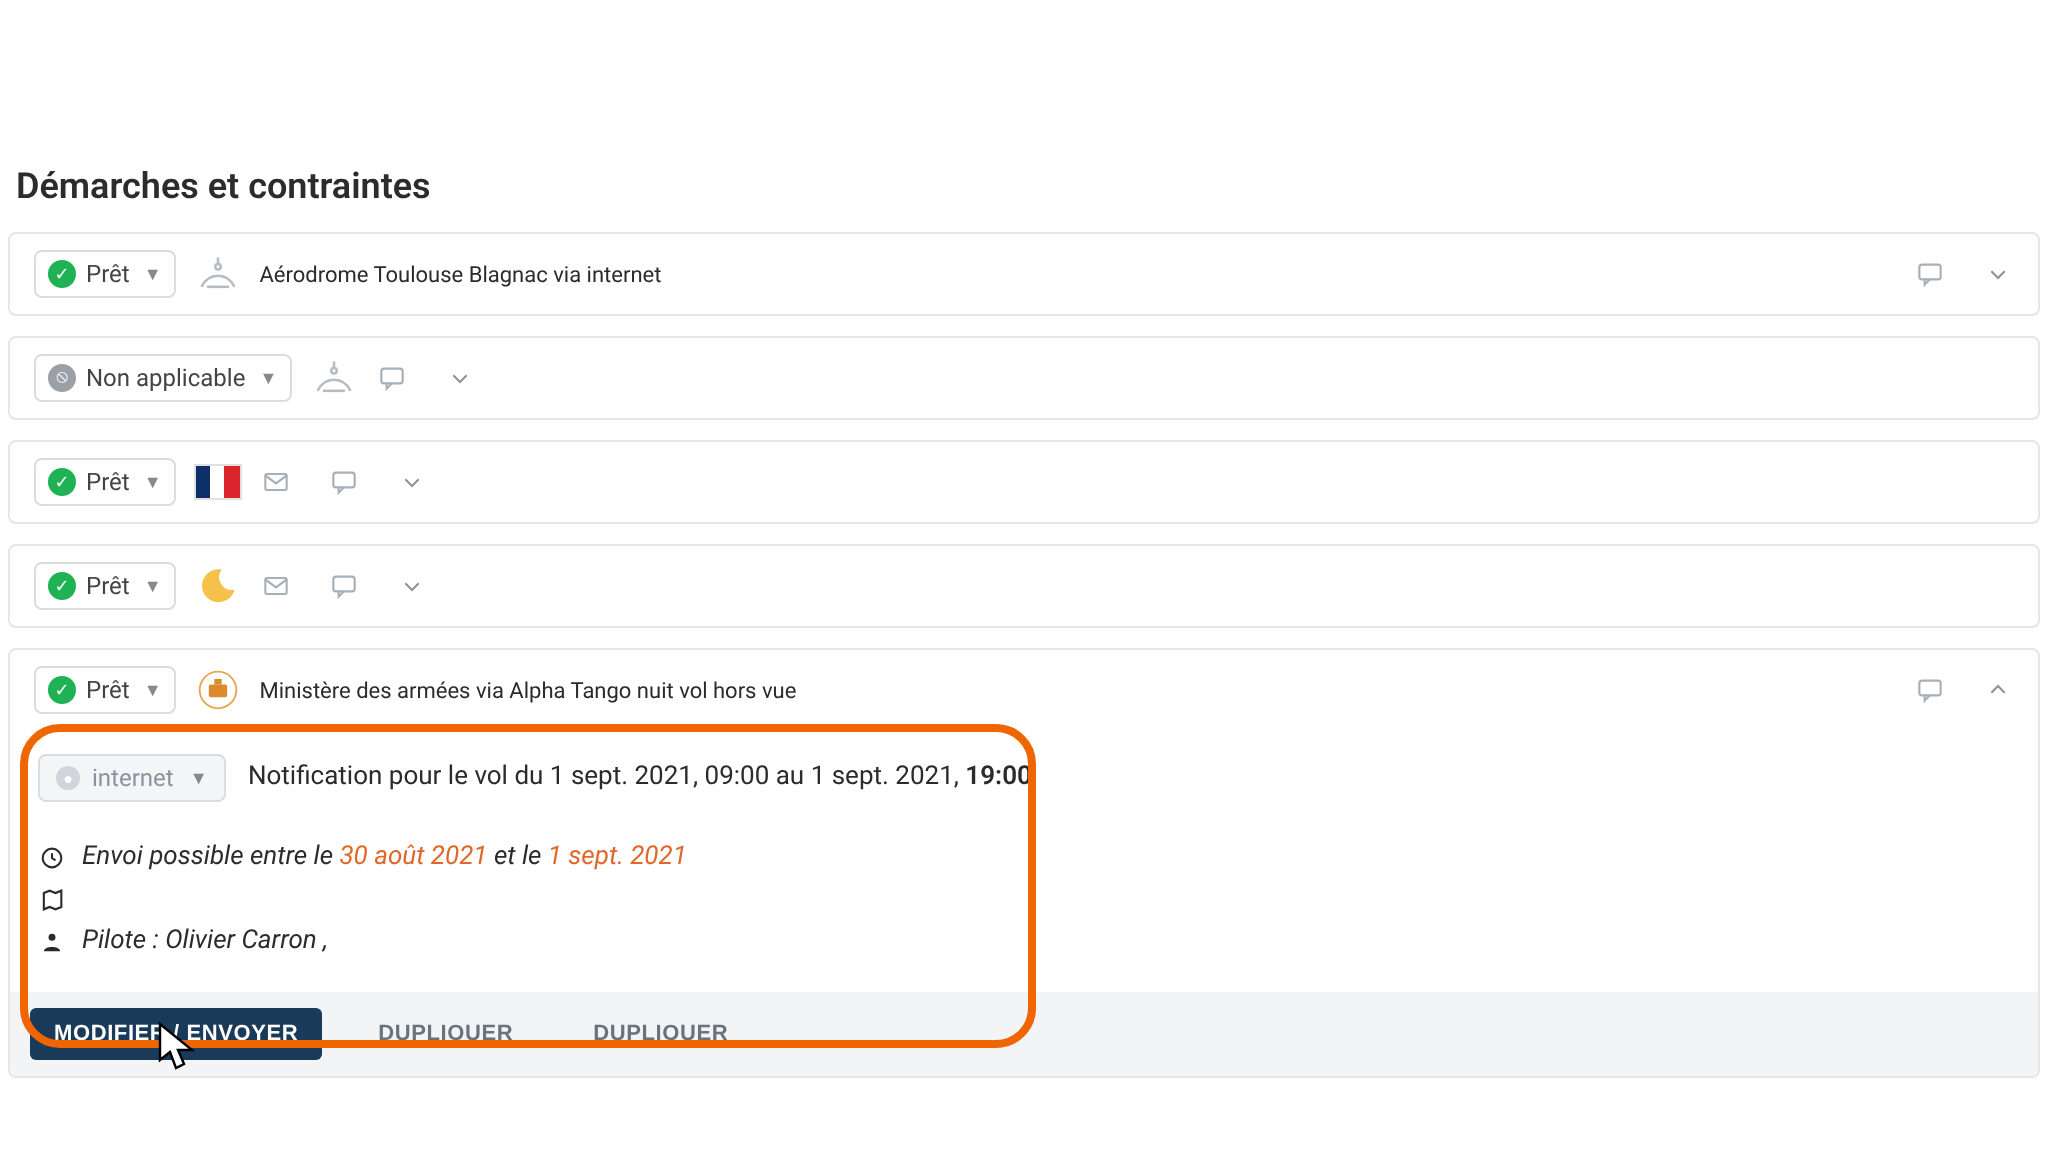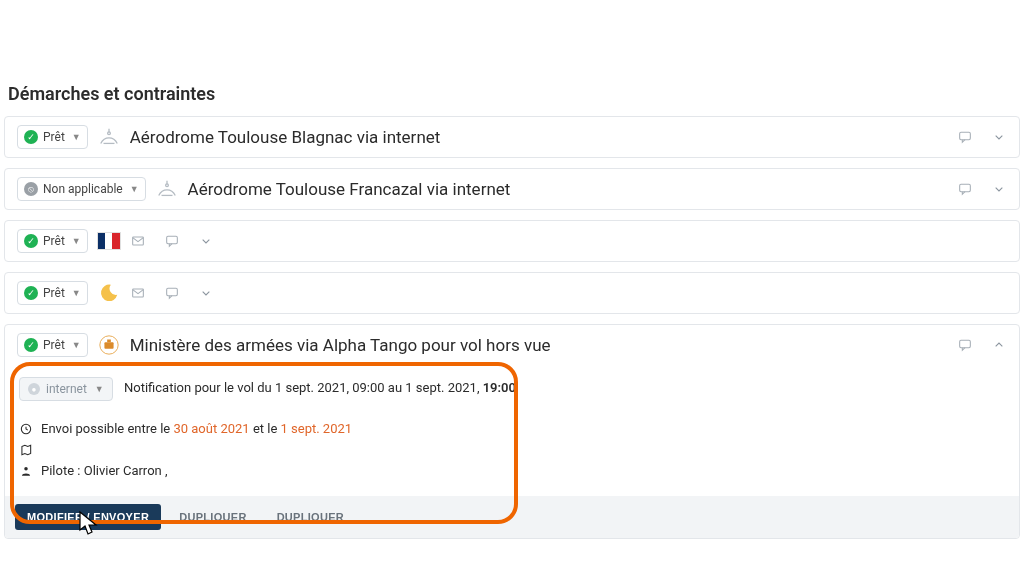--- a/index.html
+++ b/index.html
@@ -68,21 +68,21 @@
     width: 26px; height: 16px;
     display: inline-flex;
     box-shadow: 0 0 0 1px #e0e0e0;
   }
   .flag-fr span { flex:1; height:100%; }
   .flag-fr .b { background:#0b2f66; }
   .flag-fr .w { background:#fff; }
   .flag-fr .r { background:#d9252b; }
   .card-title {
     flex: 1;
-    font-size: 17px;
+    font-size: 11px;
     color: #2b2b2b;
   }
   .row-actions {
     display: flex;
     align-items: center;
     gap: 18px;
     color: #a7afb7;
   }
   .row-actions .ic { width:16px; height:16px; display:inline-flex; align-items:center; justify-content:center; }
   .row-actions .ic svg { width:16px; height:16px; stroke:#a7afb7; fill:none; stroke-width:1.6; }
@@ -118,34 +118,35 @@
   .info-list {
     margin-top: 20px;
     font-size: 13px;
     color: #2b2b2b;
   }
   .info-list .row {
     display:flex;
     align-items:flex-start;
     gap:8px;
     margin-bottom: 6px;
+    font-style: italic;
   }
   .info-list .row .ic {
     width:14px; height:14px; flex:0 0 14px;
     display:inline-flex; align-items:center; justify-content:center;
     margin-top:1px;
     color:#2b2b2b;
   }
   .info-list .orange { color:#e0662a; }
   .action-bar {
     margin-top: 18px;
     background:#f2f4f6;
     padding: 8px 10px;
     display:flex;
-    gap:6px;
+    gap:16px;
     border-bottom-left-radius:4px;
     border-bottom-right-radius:4px;
     margin-left:-14px;
     margin-right:-14px;
   }
   .btn {
     font-size: 11px;
     font-weight:600;
     letter-spacing:0.3px;
     padding: 7px 12px;
@@ -219,21 +220,20 @@
       <span class="chev">▼</span>
     </span>
     <span class="org-icon">
       <svg viewBox="0 0 24 24" fill="none" stroke="#b5bcc3" stroke-width="1.4">
         <path d="M3 19 C 7 11, 17 11, 21 19"></path>
           <path d="M6 19 L18 19"></path>
           <path d="M12 7 L12 3"></path>
           <circle cx="12" cy="8" r="1.5"></circle>
       </svg>
     </span>
-    <span class="card-title">Aérodrome Toulouse Francazal via internet</span>
     <span class="row-actions">
       <span class="ic">
           <svg viewBox="0 0 24 24">
             <rect x="4" y="5" width="16" height="11" rx="2"></rect>
             <path d="M8 16 L8 20 L12 16"></path>
           </svg>
         </span>
       <span class="ic expand">
           <svg viewBox="0 0 24 24">
             <path d="M7 10 L12 15 L17 10"></path>
@@ -320,21 +320,21 @@
       <span>Prêt</span>
       <span class="chev">▼</span>
     </span>
     <span class="org-icon">
       <svg viewBox="0 0 24 24">
         <circle cx="12" cy="12" r="10" fill="#fff" stroke="#e7a64b" stroke-width="1"></circle>
         <rect x="7" y="9" width="10" height="7" rx="1" fill="#db8b2b"></rect>
         <rect x="10" y="6" width="4" height="3" fill="#db8b2b"></rect>
       </svg>
     </span>
-    <span class="card-title">Ministère des armées via Alpha Tango pour vol hors vue</span>
+    <span class="card-title">Ministère des armées via Alpha Tango nuit vol hors vue</span>
     <span class="row-actions">
       <span class="ic">
           <svg viewBox="0 0 24 24">
             <rect x="4" y="5" width="16" height="11" rx="2"></rect>
             <path d="M8 16 L8 20 L12 16"></path>
           </svg>
         </span>
       <span class="ic expand">
           <svg viewBox="0 0 24 24">
             <path d="M7 14 L12 9 L17 14"></path>

